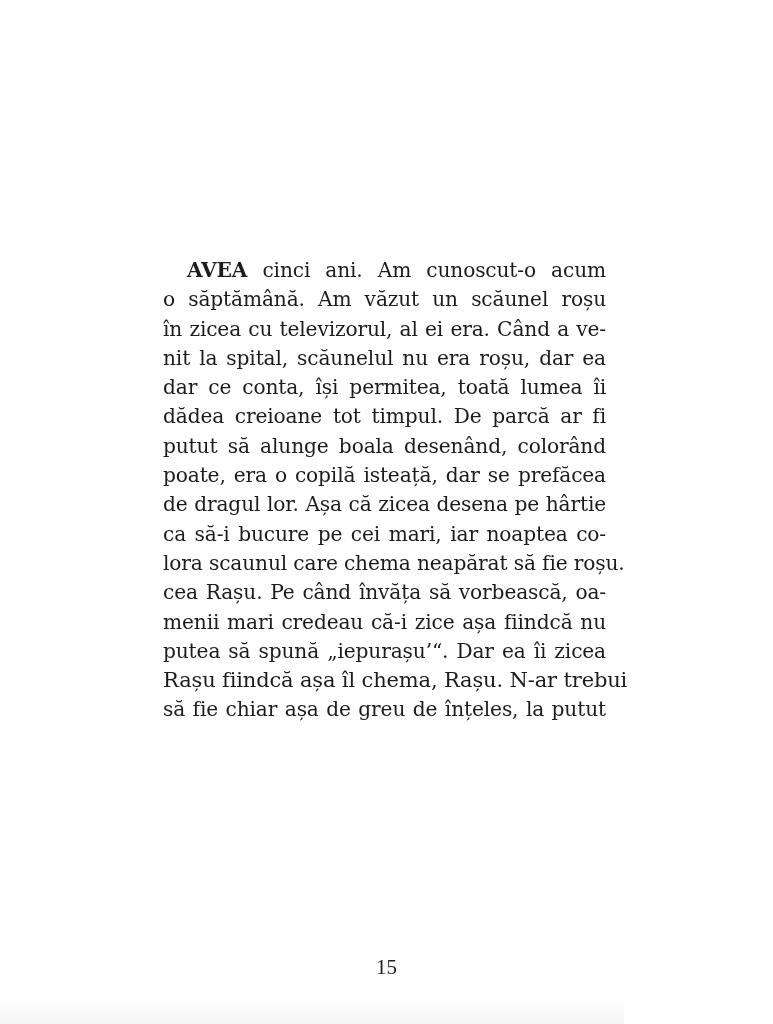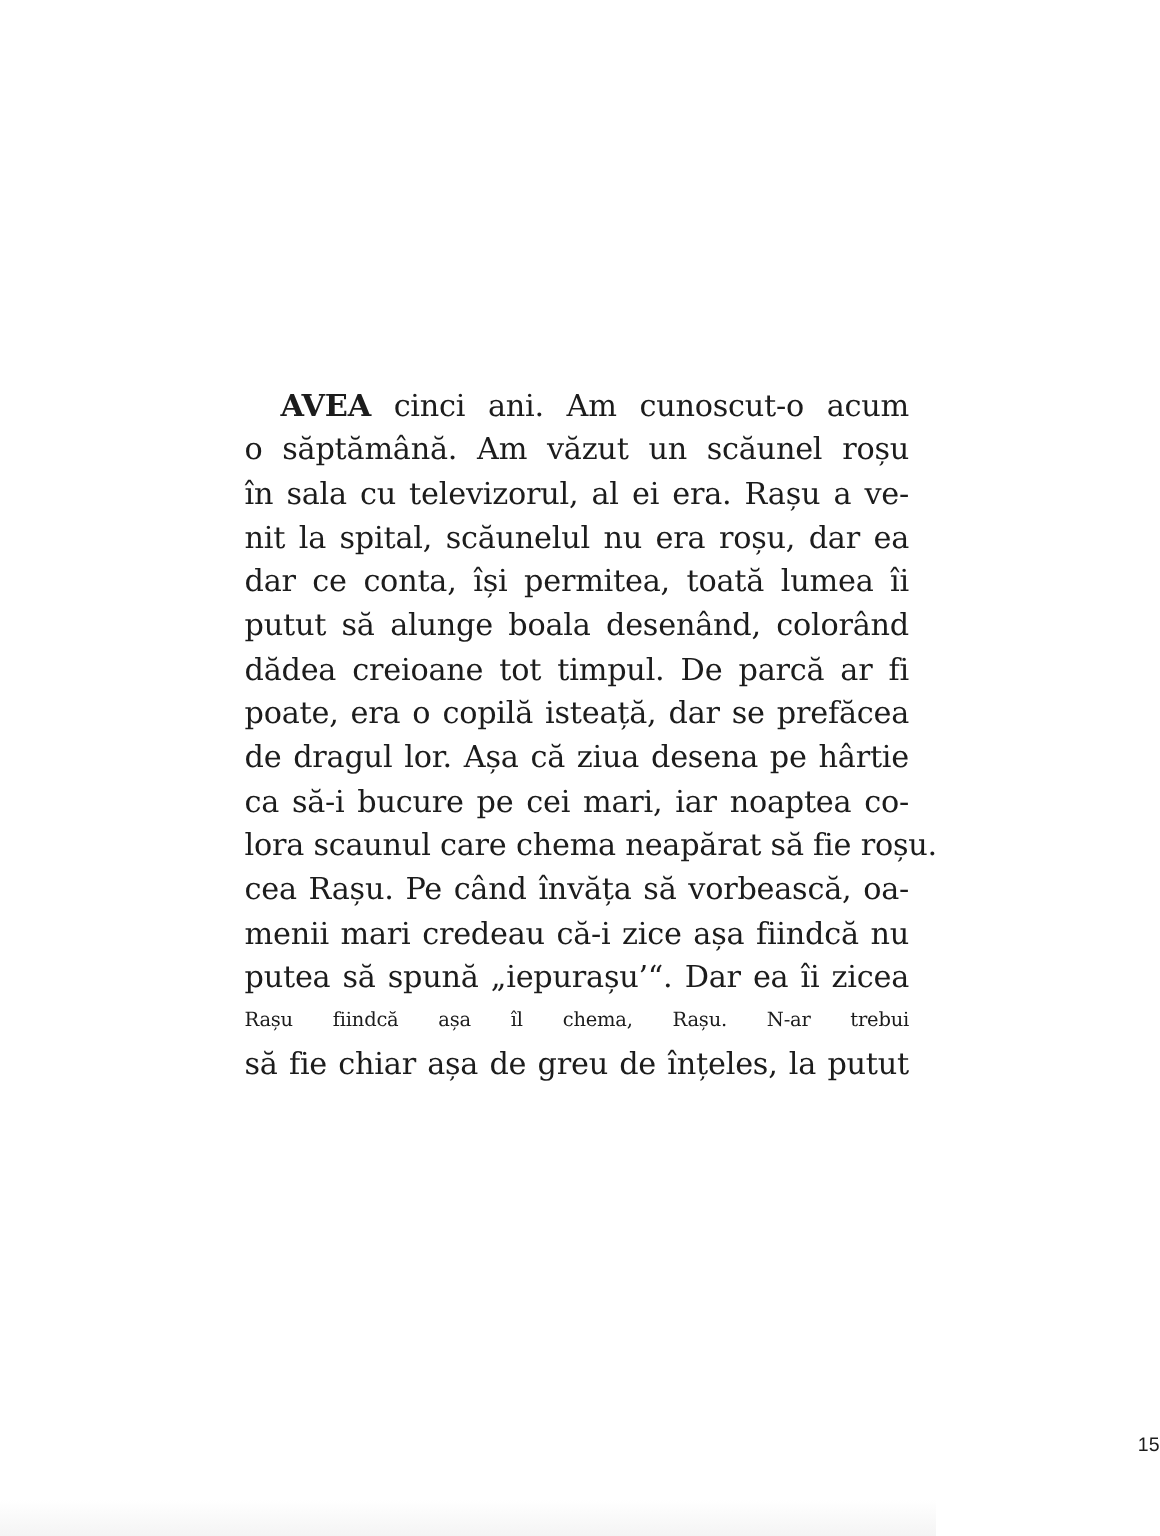--- a/index.html
+++ b/index.html
@@ -42,44 +42,44 @@
       padding-left: 24px;
     }
     .lead {
       font-weight: bold;
     }
     .page-number {
       position: absolute;
       left: 0;
       width: 773px;
       top: 955px;
-      text-align: right;
-      font-family: Liberation Sans, sans-serif;
-      font-size: 13px;
+      text-align: center;
+      font-family: Liberation Serif, serif;
+      font-size: 21px;
       color: #1c1c1c;
     }
   </style>
 </head>
 <body>
 
 <div class="page">
   <div class="text-block">
 
     <span class="line indent"><span class="lead">AVEA</span><span> cinci ani. Am cunoscut-o acum</span></span>
     <span class="line">o săptămână. Am văzut un scăunel roșu</span>
-    <span class="line">în sala cu televizorul, al ei era. Rașu a ve-</span>
+    <span class="line">în zicea cu televizorul, al ei era. Când a ve-</span>
     <span class="line">nit la spital, scăunelul nu era roșu, dar ea</span>
     <span class="line">dar ce conta, își permitea, toată lumea îi</span>
+    <span class="line">dădea creioane tot timpul. De parcă ar fi</span>
     <span class="line">putut să alunge boala desenând, colorând</span>
-    <span class="line">dădea creioane tot timpul. De parcă ar fi</span>
     <span class="line">poate, era o copilă isteață, dar se prefăcea</span>
-    <span class="line">de dragul lor. Așa că ziua desena pe hârtie</span>
+    <span class="line">de dragul lor. Așa că zicea desena pe hârtie</span>
     <span class="line">ca să-i bucure pe cei mari, iar noaptea co-</span>
     <span class="line">lora scaunul care chema neapărat să fie roșu.</span>
 
     <span class="line">cea Rașu. Pe când învăța să vorbească, oa-</span>
     <span class="line">menii mari credeau că-i zice așa fiindcă nu</span>
     <span class="line">putea să spună „iepurașu’“. Dar ea îi zicea</span>
-    <span class="line" style="font-size: 13px;">Rașu fiindcă așa îl chema, Rașu. N-ar trebui</span>
+    <span class="line" style="font-size: 21px;">Rașu fiindcă așa îl chema, Rașu. N-ar trebui</span>
     <span class="line">să fie chiar așa de greu de înțeles, la putut</span>
   </div>
   <div class="page-number">15</div>
 </div>
 
 </body></html>

